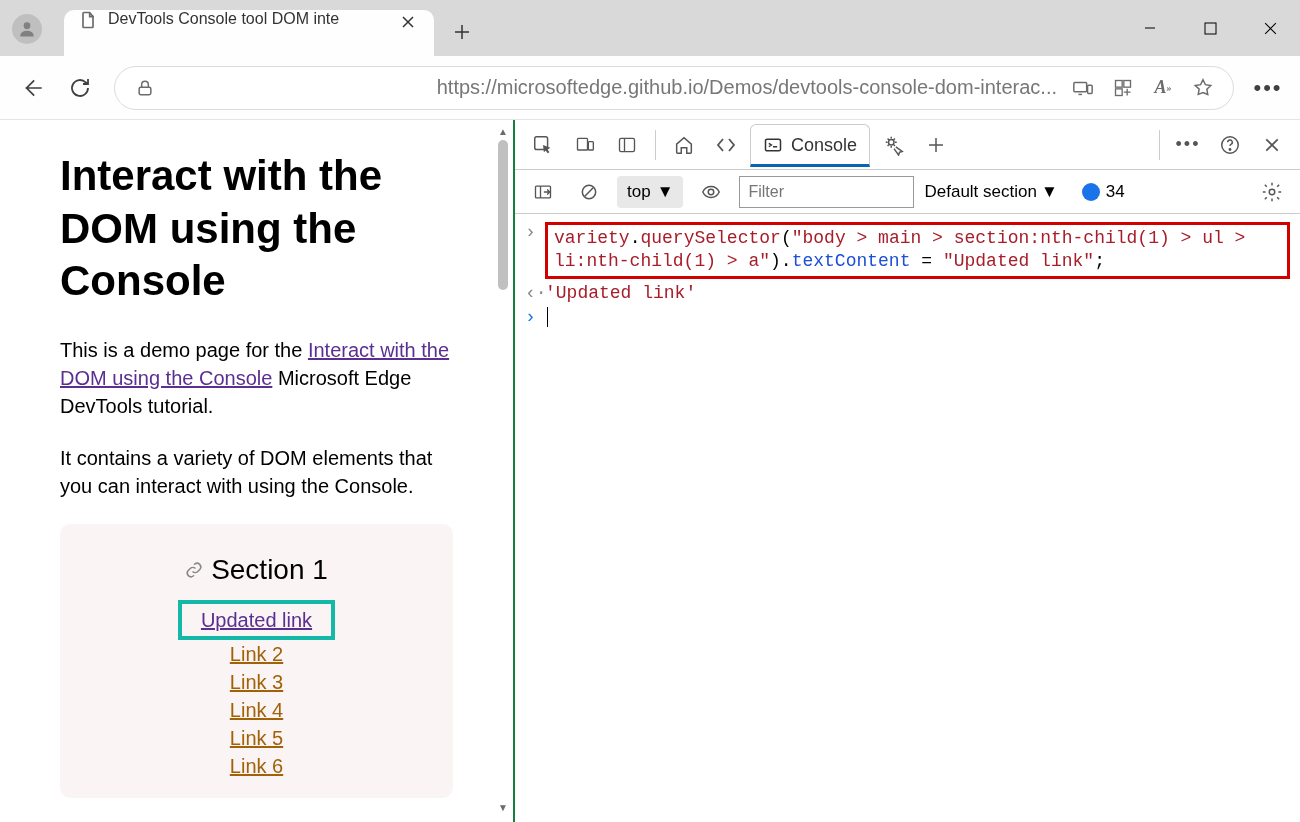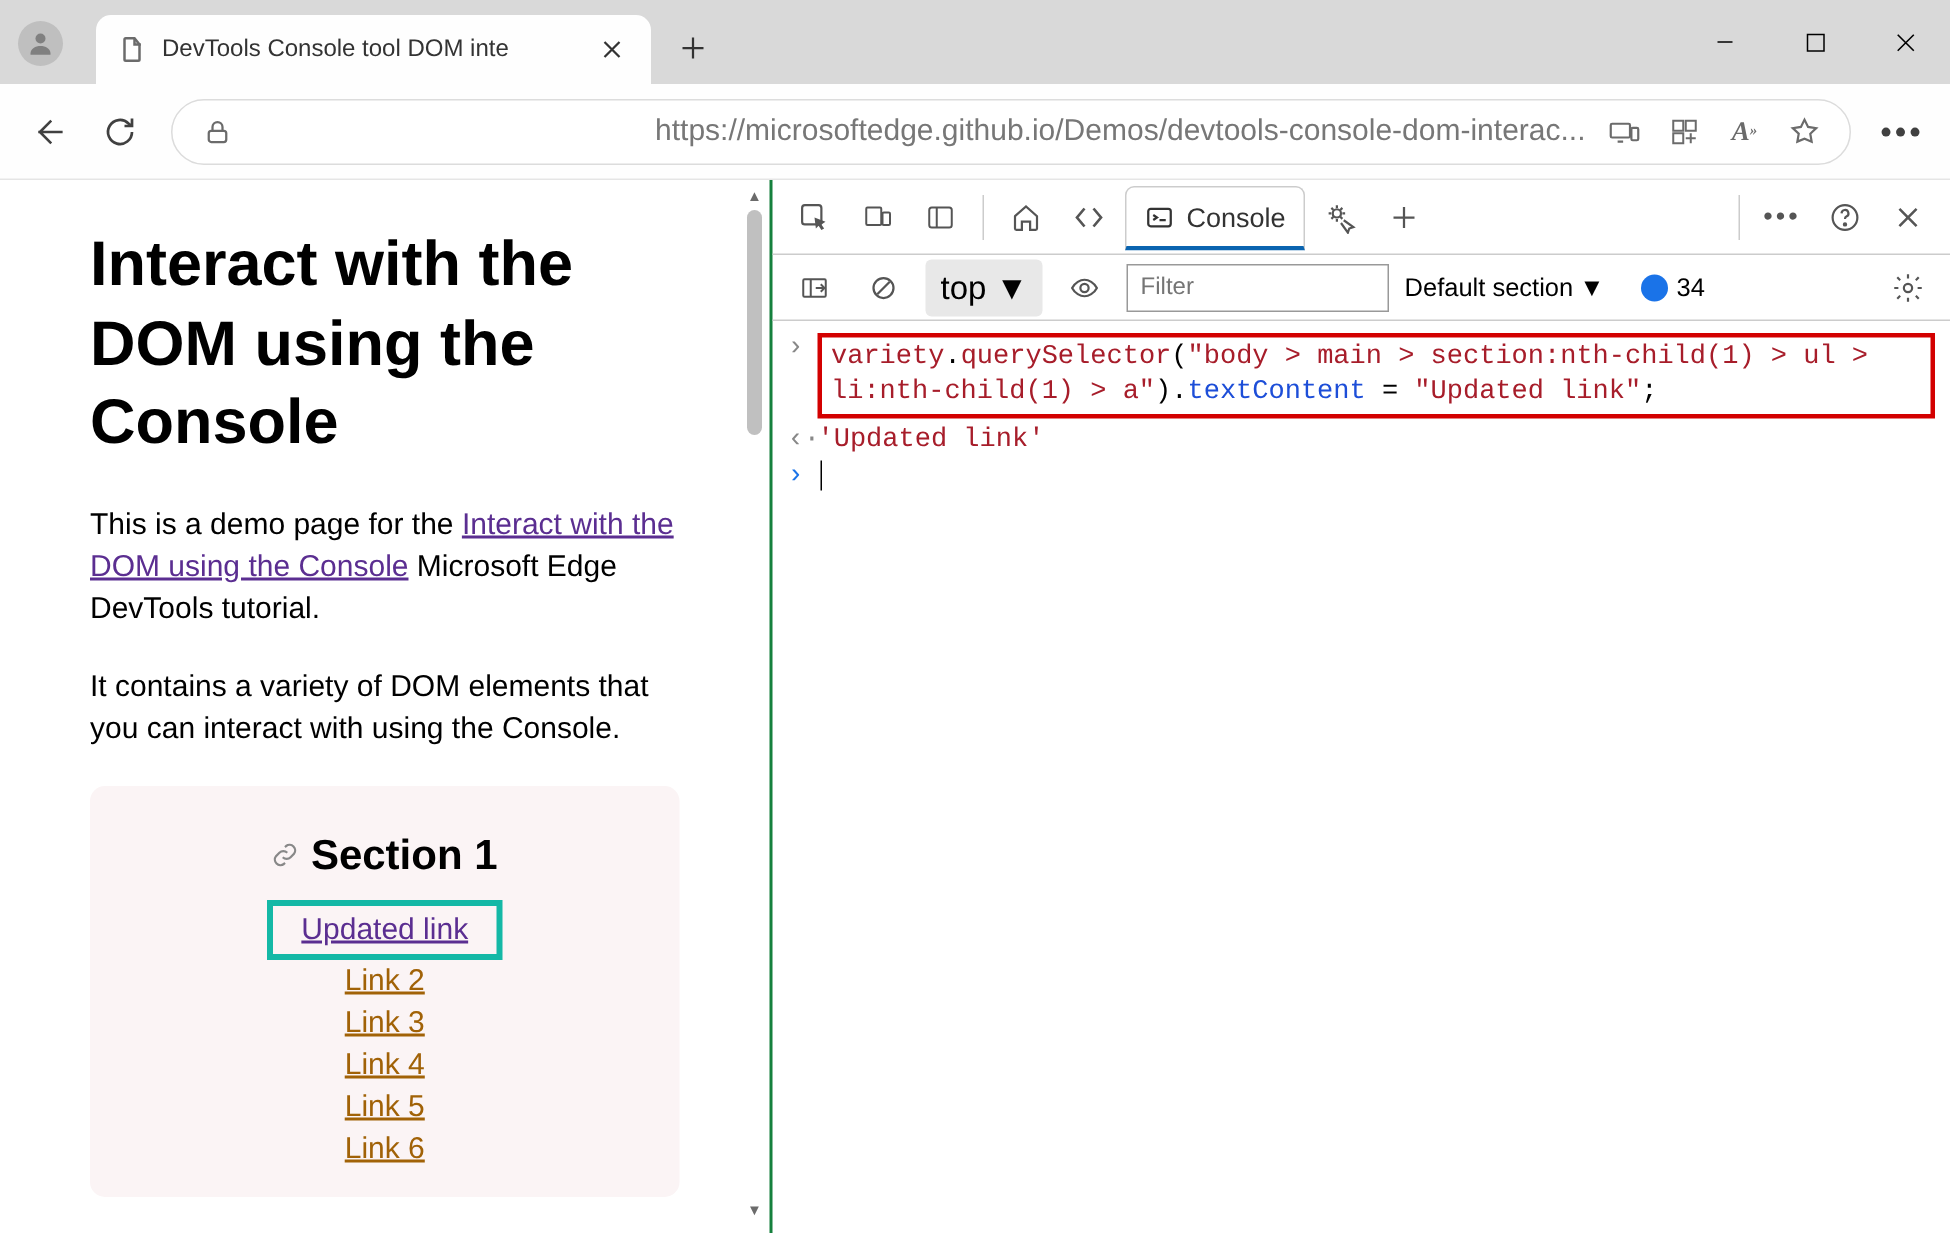--- a/index.html
+++ b/index.html
@@ -2,21 +2,21 @@
 <html><head>
 <meta charset="utf-8">
 <style>
 * { box-sizing: border-box; margin: 0; padding: 0; }
 body { font-family: "Segoe UI", Arial, sans-serif; background: #fff; width: 1300px; height: 822px; overflow: hidden; color: #000; }
 
 
 .titlebar { height: 56px; background: #d9d9d9; display: flex; align-items: flex-end; padding-left: 12px; }
 .avatar { width: 30px; height: 30px; border-radius: 50%; background: #bfbfbf; margin-bottom: 12px; display:flex; align-items:center; justify-content:center; }
 .avatar svg { width: 20px; height: 20px; fill: #808080; }
-.tab { display: flex; align-items: center; background: #fefefe; height: 46px; margin-left: 22px; border-top-left-radius: 10px; border-top-right-radius: 10px; padding: 0 14px; gap: 10px; min-width: 370px; }
+.tab { display: flex; align-items: flex-start; background: #fefefe; height: 46px; margin-left: 22px; border-top-left-radius: 10px; border-top-right-radius: 10px; padding: 0 14px; gap: 10px; min-width: 370px; }
 .tab .pg-icon { width: 20px; height: 20px; color: #6b6b6b; }
 .tab .tab-title { font-size: 16px; color: #333; white-space: nowrap; overflow: hidden; text-overflow: ellipsis; flex: 1; }
 .tab .close { width:24px; height:24px; display:flex; align-items:center; justify-content:center; color:#333; }
 .newtab { width:40px; height:40px; display:flex; align-items:center; justify-content:center; margin-left: 8px; margin-bottom: 4px; color:#333; }
 .winbtns { margin-left:auto; display:flex; height:56px; }
 .winbtn { width:60px; display:flex; align-items:center; justify-content:center; color:#000; }
 
 
 .addrbar { height: 64px; background: #fefefe; border-bottom: 1px solid #e5e5e5; display: flex; align-items: center; padding: 0 18px; gap: 20px; }
 .ib { width:28px; height:28px; color:#404040; display:flex; align-items:center; justify-content:center; }
@@ -28,40 +28,40 @@
 .split { display:flex; height: calc(822px - 56px - 64px); }
 .pane-left { width: 513px; position:relative; }
 .pane-right { flex:1; border-left: 2px solid #15803d; display:flex; flex-direction:column; }
 
 
 .page { padding: 30px 60px; font-size:20px; height:100%; overflow:hidden; }
 .page h1 { font-size:42px; font-weight:700; line-height:1.25; margin-bottom:28px; }
 .page p { margin-bottom:24px; line-height:1.4; }
 .page a { color:#a16207; text-decoration:underline; }
 .section-card { background:#fbf4f5; border-radius:10px; padding: 30px 0 18px; text-align:center; margin-top: 20px; }
-.section-card h2 { font-size:28px; font-weight:700; display:inline-flex; align-items:center; gap:8px; }
+.section-card h2 { font-size:28px; font-weight:400; display:inline-flex; align-items:center; gap:8px; }
 .section-card .link-ic { width:18px; height:18px; color:#888; }
 .section-card ul { list-style:none; margin-top:14px; }
 .section-card li { line-height:1.4; }
 .hl-link { border: 4px solid #14b8a6; display:inline-block; padding: 2px 19px; }
 .scrollbar { position:absolute; right:2px; top:6px; bottom:6px; width:16px; }
 .scrollbar .thumb { position:absolute; left:3px; right:3px; top:14px; height:150px; background:#c0c0c0; border-radius:5px; }
 .scrollbar .arr { position:absolute; left:0; right:0; height:14px; color:#6b6b6b; font-size:10px; text-align:center; }
 .scrollbar .arr.top { top:0; } .scrollbar .arr.bot { bottom:0; }
 
 
 .dt-tabs { height:50px; border-bottom:1px solid #ccc; display:flex; align-items:center; padding: 0 10px; gap:6px; }
 .dt-ib { width:36px; height:36px; display:flex; align-items:center; justify-content:center; color:#555; border-radius:4px; }
 .dt-sep { width:1px; height:30px; background:#ccc; margin: 0 4px; }
 .dt-tab { padding: 10px 12px 8px; display:flex; align-items:center; gap:8px; font-size:18px; color:#333; border-top-left-radius:6px; border-top-right-radius:6px; }
 .dt-tab.active { background:#fff; border: 1px solid #ccc; border-bottom: 3px solid #0a64b0; margin-bottom:-1px; }
 .dt-right { margin-left:auto; display:flex; align-items:center; gap:6px; }
 
 .dt-toolbar { height:44px; border-bottom:1px solid #ccc; display:flex; align-items:center; padding: 0 10px; gap:10px; }
-.top-dd { background:#e8e8e8; padding: 6px 10px; border-radius:4px; display:flex; align-items:center; gap:6px; font-size:22px; }
+.top-dd { background:#e8e8e8; padding: 6px 10px; border-radius:4px; display:flex; align-items:center; gap:6px; font-size:17px; }
 .filter-in { height:32px; border:1px solid #999; width:175px; font-size:16px; padding: 0 8px; color:#777; }
 .levels { font-size:17px; display:flex; align-items:center; gap:4px; }
 .msgcount { display:flex; align-items:center; gap:6px; font-size:17px; margin-left: 14px; }
 .msgcount .dot { width:18px; height:18px; border-radius:50%; background:#1a73e8; }
 .dt-toolbar .gear { margin-left:auto; }
 
 .console-body { padding: 6px 10px; font-family: Consolas, "Courier New", monospace; font-size:18px; }
 .row { display:flex; align-items:flex-start; gap:8px; padding: 2px 0; }
 .chev { color:#888; flex-shrink:0; width:12px; }
 .chev.blue { color:#1a73e8; }

